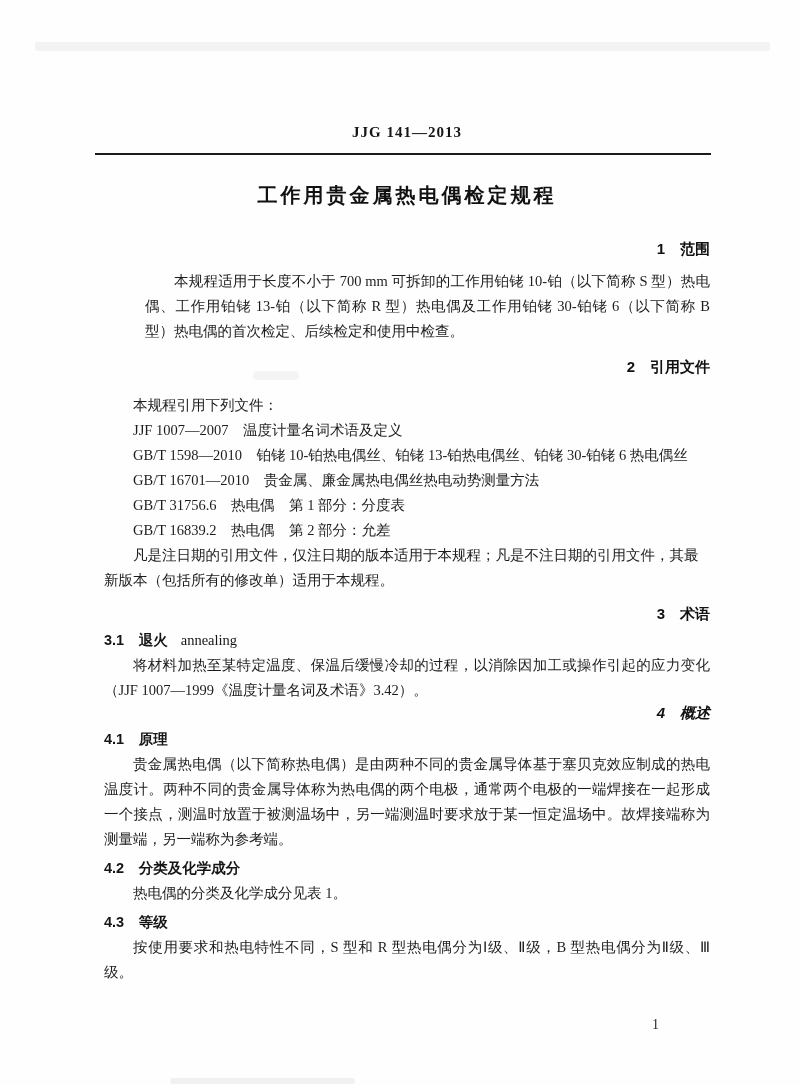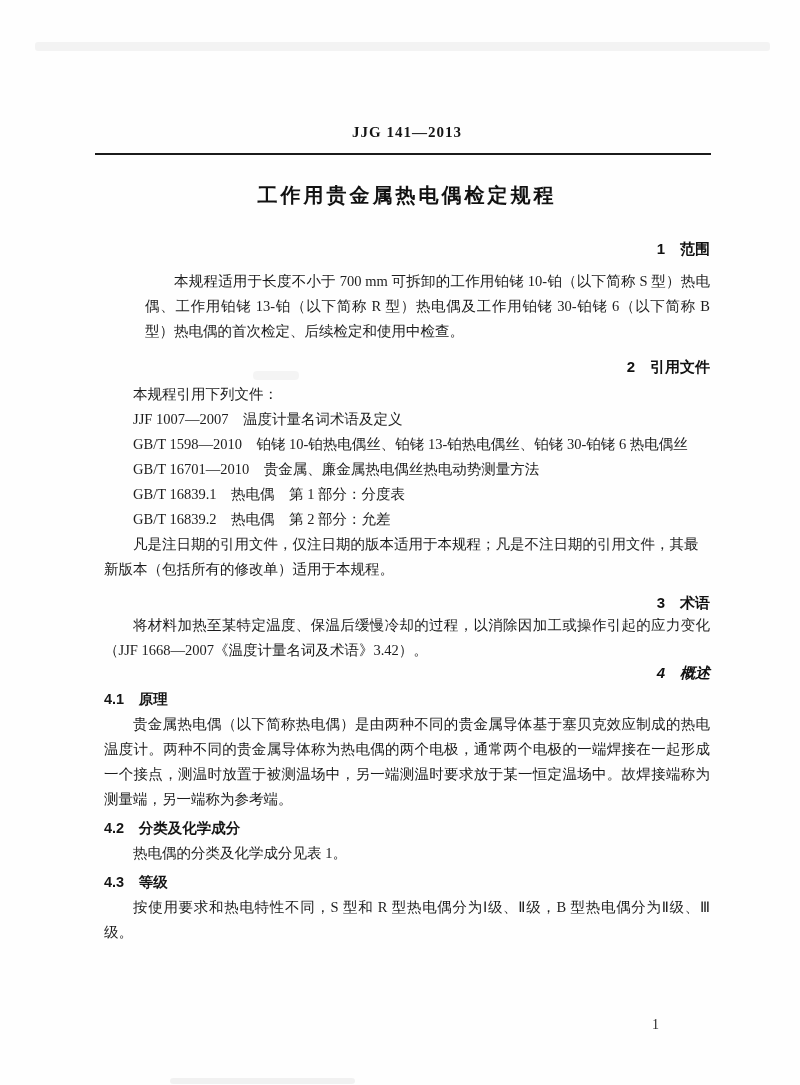--- a/index.html
+++ b/index.html
@@ -93,21 +93,21 @@
     text-align: justify;
   }
   .body-p.first { margin-top: 10px; margin-left: 41px; }
   .ref-p {
     margin: 0;
     font-size: 14.5px;
     line-height: 25px;
     text-indent: 2em;
     color: #1c1c1c;
   }
-  .refs { margin-top: 5px; }
+  .refs { margin-top: 16px; }
   .sub-heading {
     margin-top: 4px;
     font-size: 14.5px;
     line-height: 25px;
     font-family: "Liberation Sans", sans-serif;
     font-weight: 700;
     color: #151515;
   }
   .sub-heading .latin {
     font-family: "Liberation Serif", serif;
@@ -150,27 +150,31 @@
 
     <div class="sec-heading s1">1　范围</div>
     <p class="body-p first">本规程适用于长度不小于 700 mm 可拆卸的工作用铂铑 10-铂（以下简称 S 型）热电偶、工作用铂铑 13-铂（以下简称 R 型）热电偶及工作用铂铑 30-铂铑 6（以下简称 B 型）热电偶的首次检定、后续检定和使用中检查。</p>
 
     <div class="sec-heading s2">2　引用文件</div>
     <div class="refs">
       <p class="ref-p">本规程引用下列文件：</p>
       <p class="ref-p">JJF 1007—2007　温度计量名词术语及定义</p>
       <p class="ref-p">GB/T 1598—2010　铂铑 10-铂热电偶丝、铂铑 13-铂热电偶丝、铂铑 30-铂铑 6 热电偶丝</p>
       <p class="ref-p">GB/T 16701—2010　贵金属、廉金属热电偶丝热电动势测量方法</p>
-      <p class="ref-p">GB/T 16839.1　热电偶　第 1 部分：分度表</p>
+      <p class="ref-p">GB/T 31756.6　热电偶　第 1 部分：分度表</p>
       <p class="ref-p">GB/T 16839.2　热电偶　第 2 部分：允差</p>
       <p class="ref-p">凡是注日期的引用文件，仅注日期的版本适用于本规程；凡是不注日期的引用文件，其最新版本（包括所有的修改单）适用于本规程。</p>
     </div>
 
     <div class="sec-heading s3">3　术语</div>
-    <p class="sub-p">将材料加热至某特定温度、保温后缓慢冷却的过程，以消除因加工或操作引起的应力变化（JJF 1668—2007《温度计量名词及术语》3.42）。</p>
+    <div class="sub-heading">
+      <span>3.1　退火</span>
+      <span class="latin">annealing</span>
+    </div>
+    <p class="sub-p">将材料加热至某特定温度、保温后缓慢冷却的过程，以消除因加工或操作引起的应力变化（JJF 1007—1999《温度计量名词及术语》3.42）。</p>
 
     <div class="sec-heading s4">4　概述</div>
 
     <div class="sub-heading">
       <span>4.1　原理</span>
     </div>
     <p class="sub-p">贵金属热电偶（以下简称热电偶）是由两种不同的贵金属导体基于塞贝克效应制成的热电温度计。两种不同的贵金属导体称为热电偶的两个电极，通常两个电极的一端焊接在一起形成一个接点，测温时放置于被测温场中，另一端测温时要求放于某一恒定温场中。故焊接端称为测量端，另一端称为参考端。</p>
 
     <div class="sub-heading">
       <span>4.2　分类及化学成分</span>

